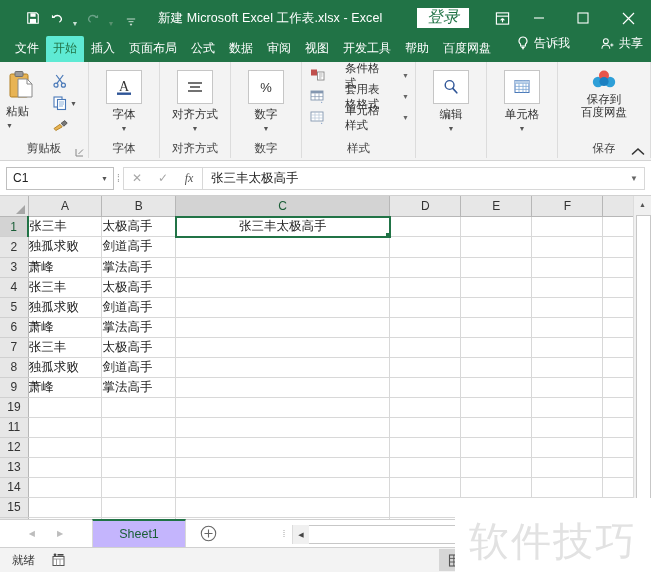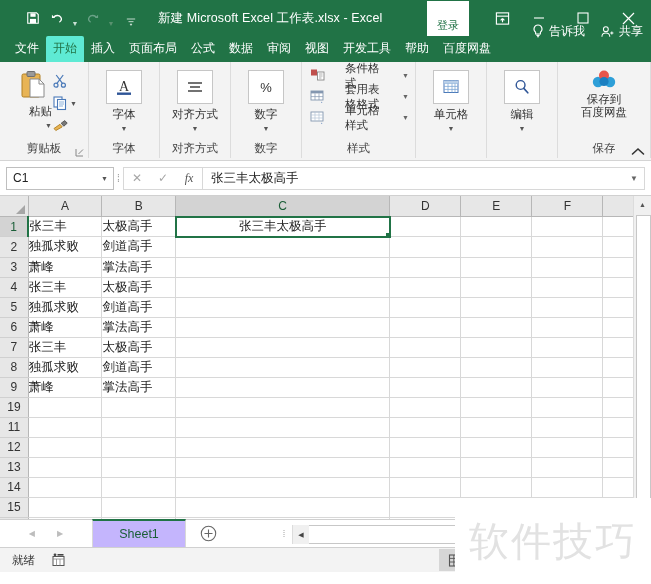--- a/index.html
+++ b/index.html
@@ -50,24 +50,25 @@
     margin-left: 22px;
     white-space: nowrap;
     letter-spacing: .1px;
   }
   .title-right {
     position: absolute; right: 0; top: 0;
     height: 36px; display: flex; align-items: center;
   }
   .signin {
     background: #ffffff; color: #217346;
-    font-size: 11px;
-    padding: 17px 10px 4px;
+    font-size: 16px;
+    padding: 2px 10px 4px;
     margin-right: 18px;
     line-height: 14px;
+    font-style: italic;
   }
   .ribbon-display {
     width: 30px; height: 30px;
     display: flex; align-items: center; justify-content: center;
     color: #fff;
   }
   .wbtn {
     width: 44px; height: 30px;
     display: flex; align-items: center; justify-content: center;
     color: #ffffff;
@@ -86,22 +87,22 @@
     color: #ffffff; font-size: 12px;
     padding: 4px 7px 5px;
     height: 17px; line-height: 17px;
     white-space: nowrap;
   }
   .tab.active {
     background: #5eead4; color: #217346;
     border-radius: 2px 2px 0 0;
   }
   .tab-right {
-    position: absolute; right: 8px; bottom: 16px;
-    display: flex; align-items: center; gap: 0; height: 26px;
+    position: absolute; right: 8px; bottom: 4px;
+    display: flex; align-items: center; gap: 15px; height: 26px;
   }
   .tellme {
     color: #ffffff; font-size: 12px;
     display: flex; align-items: center; gap: 5px;
     padding-bottom: 4px;
   }
   .share {
     color: #ffffff; font-size: 12px;
     display: flex; align-items: center; gap: 4px;
     margin-left: 16px; padding-bottom: 4px;
@@ -136,21 +137,21 @@
   .dlg {
     position: absolute; right: 4px; bottom: 1px;
     width: 9px; height: 9px; color: #888; font-size: 9px;
     line-height: 9px;
   }
 
   
   .g-clip { width: 92px; }
   .paste-btn {
     width: 46px;
-    display: flex; flex-direction: column; align-items: flex-end;
+    display: flex; flex-direction: column; align-items: flex-start;
     padding-top: 2px;
   }
   .paste-label { font-size: 11.5px; margin-top: 1px; color: #333;}
   .caret-d { font-size: 7px; color: #555; line-height: 7px; margin-top: 3px;}
   .clip-small {
     display: flex; flex-direction: column;
     gap: 2px; padding-top: 4px;
   }
   .clip-row { display: flex; align-items: center; height: 20px; gap: 2px;}
 
@@ -667,42 +668,42 @@
         </div>
       </div>
       <div class="rgroup-label">样式</div>
     </div>
 
     <div class="rgroup">
       <div class="rgroup-body">
         <div class="bigbtn">
           <span class="bigbox">
             <svg width="20" height="20" viewBox="0 0 20 20">
+                <circle cx="8.6" cy="8" r="4.4" fill="none" stroke="#2f5597" stroke-width="1.4"></circle>
+                <path d="M11.8 11.4l4 4.4" stroke="#2f5597" stroke-width="1.6" stroke-linecap="round"></path>
+              </svg>
+          </span>
+          <span class="lbl">编辑</span>
+          <span class="caret-d">▼</span>
+        </div>
+      </div>
+      <div class="rgroup-label"></div>
+    </div>
+
+    <div class="rgroup">
+      <div class="rgroup-body">
+        <div class="bigbtn">
+          <span class="bigbox">
+            <svg width="20" height="20" viewBox="0 0 20 20">
                 <rect x="3" y="3.5" width="14" height="12" fill="#fff" stroke="#4a79b8" stroke-width="1"></rect>
                 <path d="M3 6.4h14M3 9.4h14M3 12.4h14M7 3.5v12M11 3.5v12M14 3.5v12" stroke="#7fa8d6" stroke-width=".8"></path>
                 <rect x="3" y="3.5" width="14" height="2.9" fill="#b9cfe8"></rect>
               </svg>
           </span>
           <span class="lbl">单元格</span>
-          <span class="caret-d">▼</span>
-        </div>
-      </div>
-      <div class="rgroup-label"></div>
-    </div>
-
-    <div class="rgroup">
-      <div class="rgroup-body">
-        <div class="bigbtn">
-          <span class="bigbox">
-            <svg width="20" height="20" viewBox="0 0 20 20">
-                <circle cx="8.6" cy="8" r="4.4" fill="none" stroke="#2f5597" stroke-width="1.4"></circle>
-                <path d="M11.8 11.4l4 4.4" stroke="#2f5597" stroke-width="1.6" stroke-linecap="round"></path>
-              </svg>
-          </span>
-          <span class="lbl">编辑</span>
           <span class="caret-d">▼</span>
         </div>
       </div>
       <div class="rgroup-label"></div>
     </div>
 
     <div class="rgroup g-save">
       <div class="rgroup-body">
         <div class="save-btn">
           <span>

